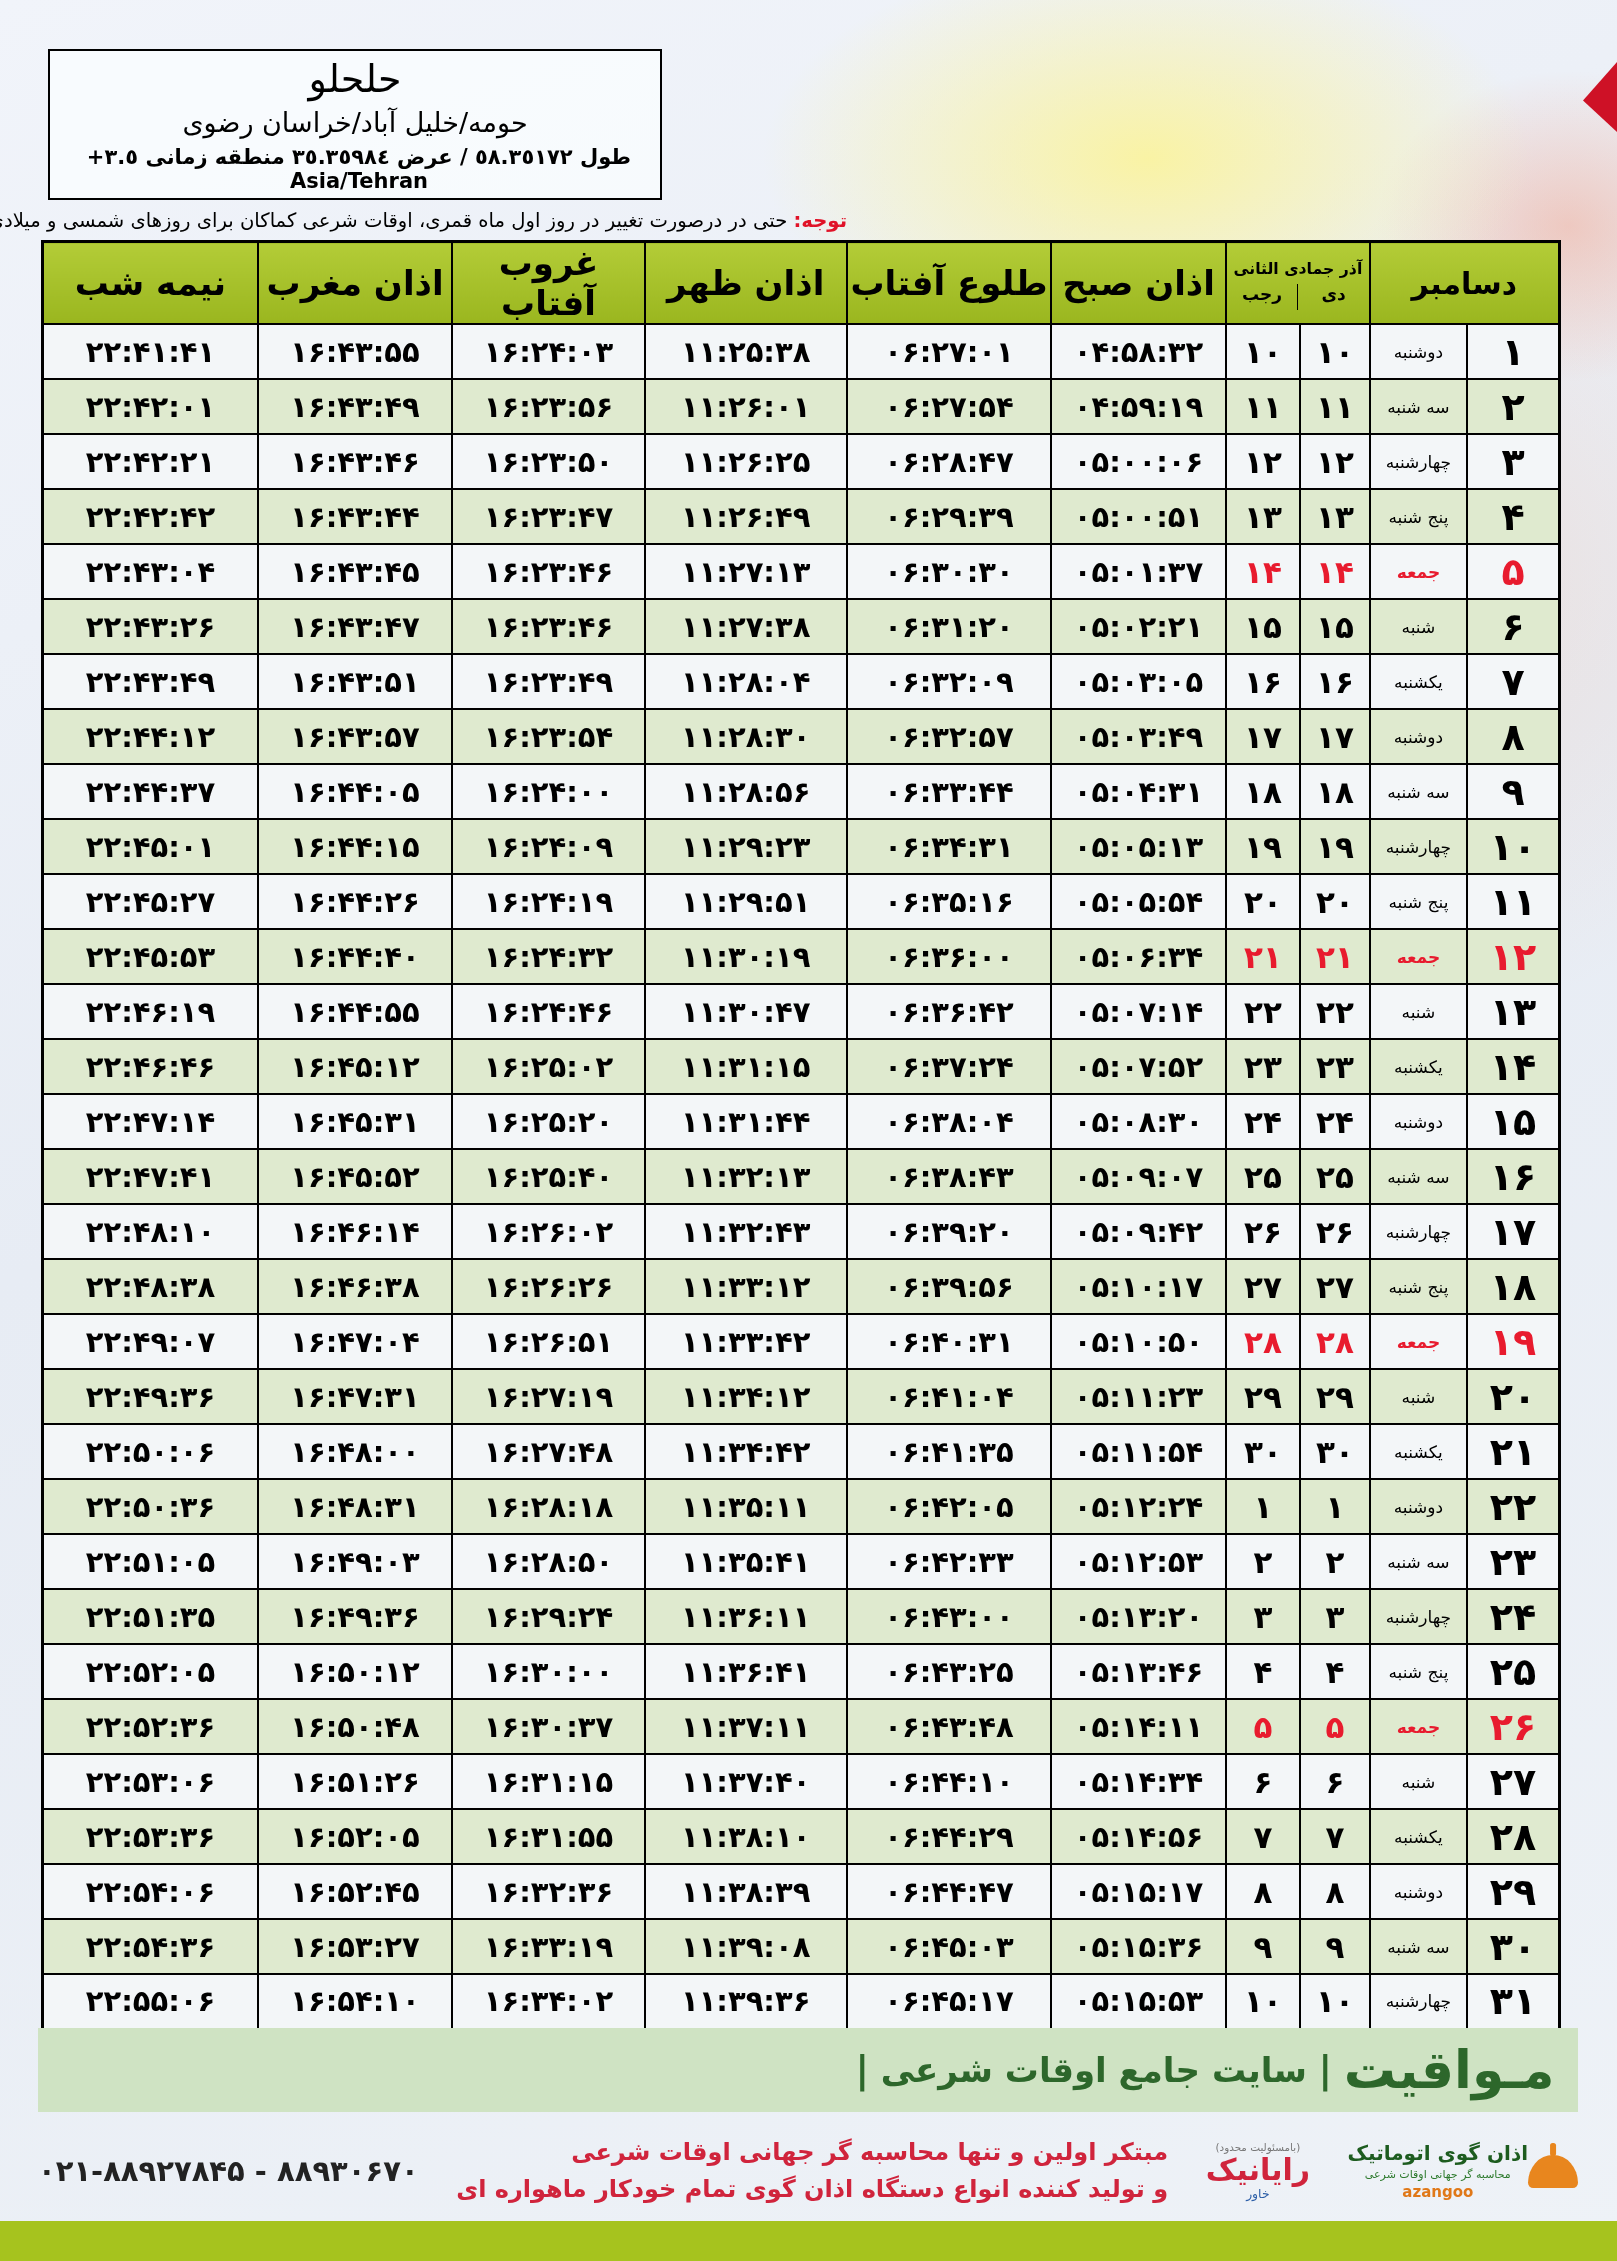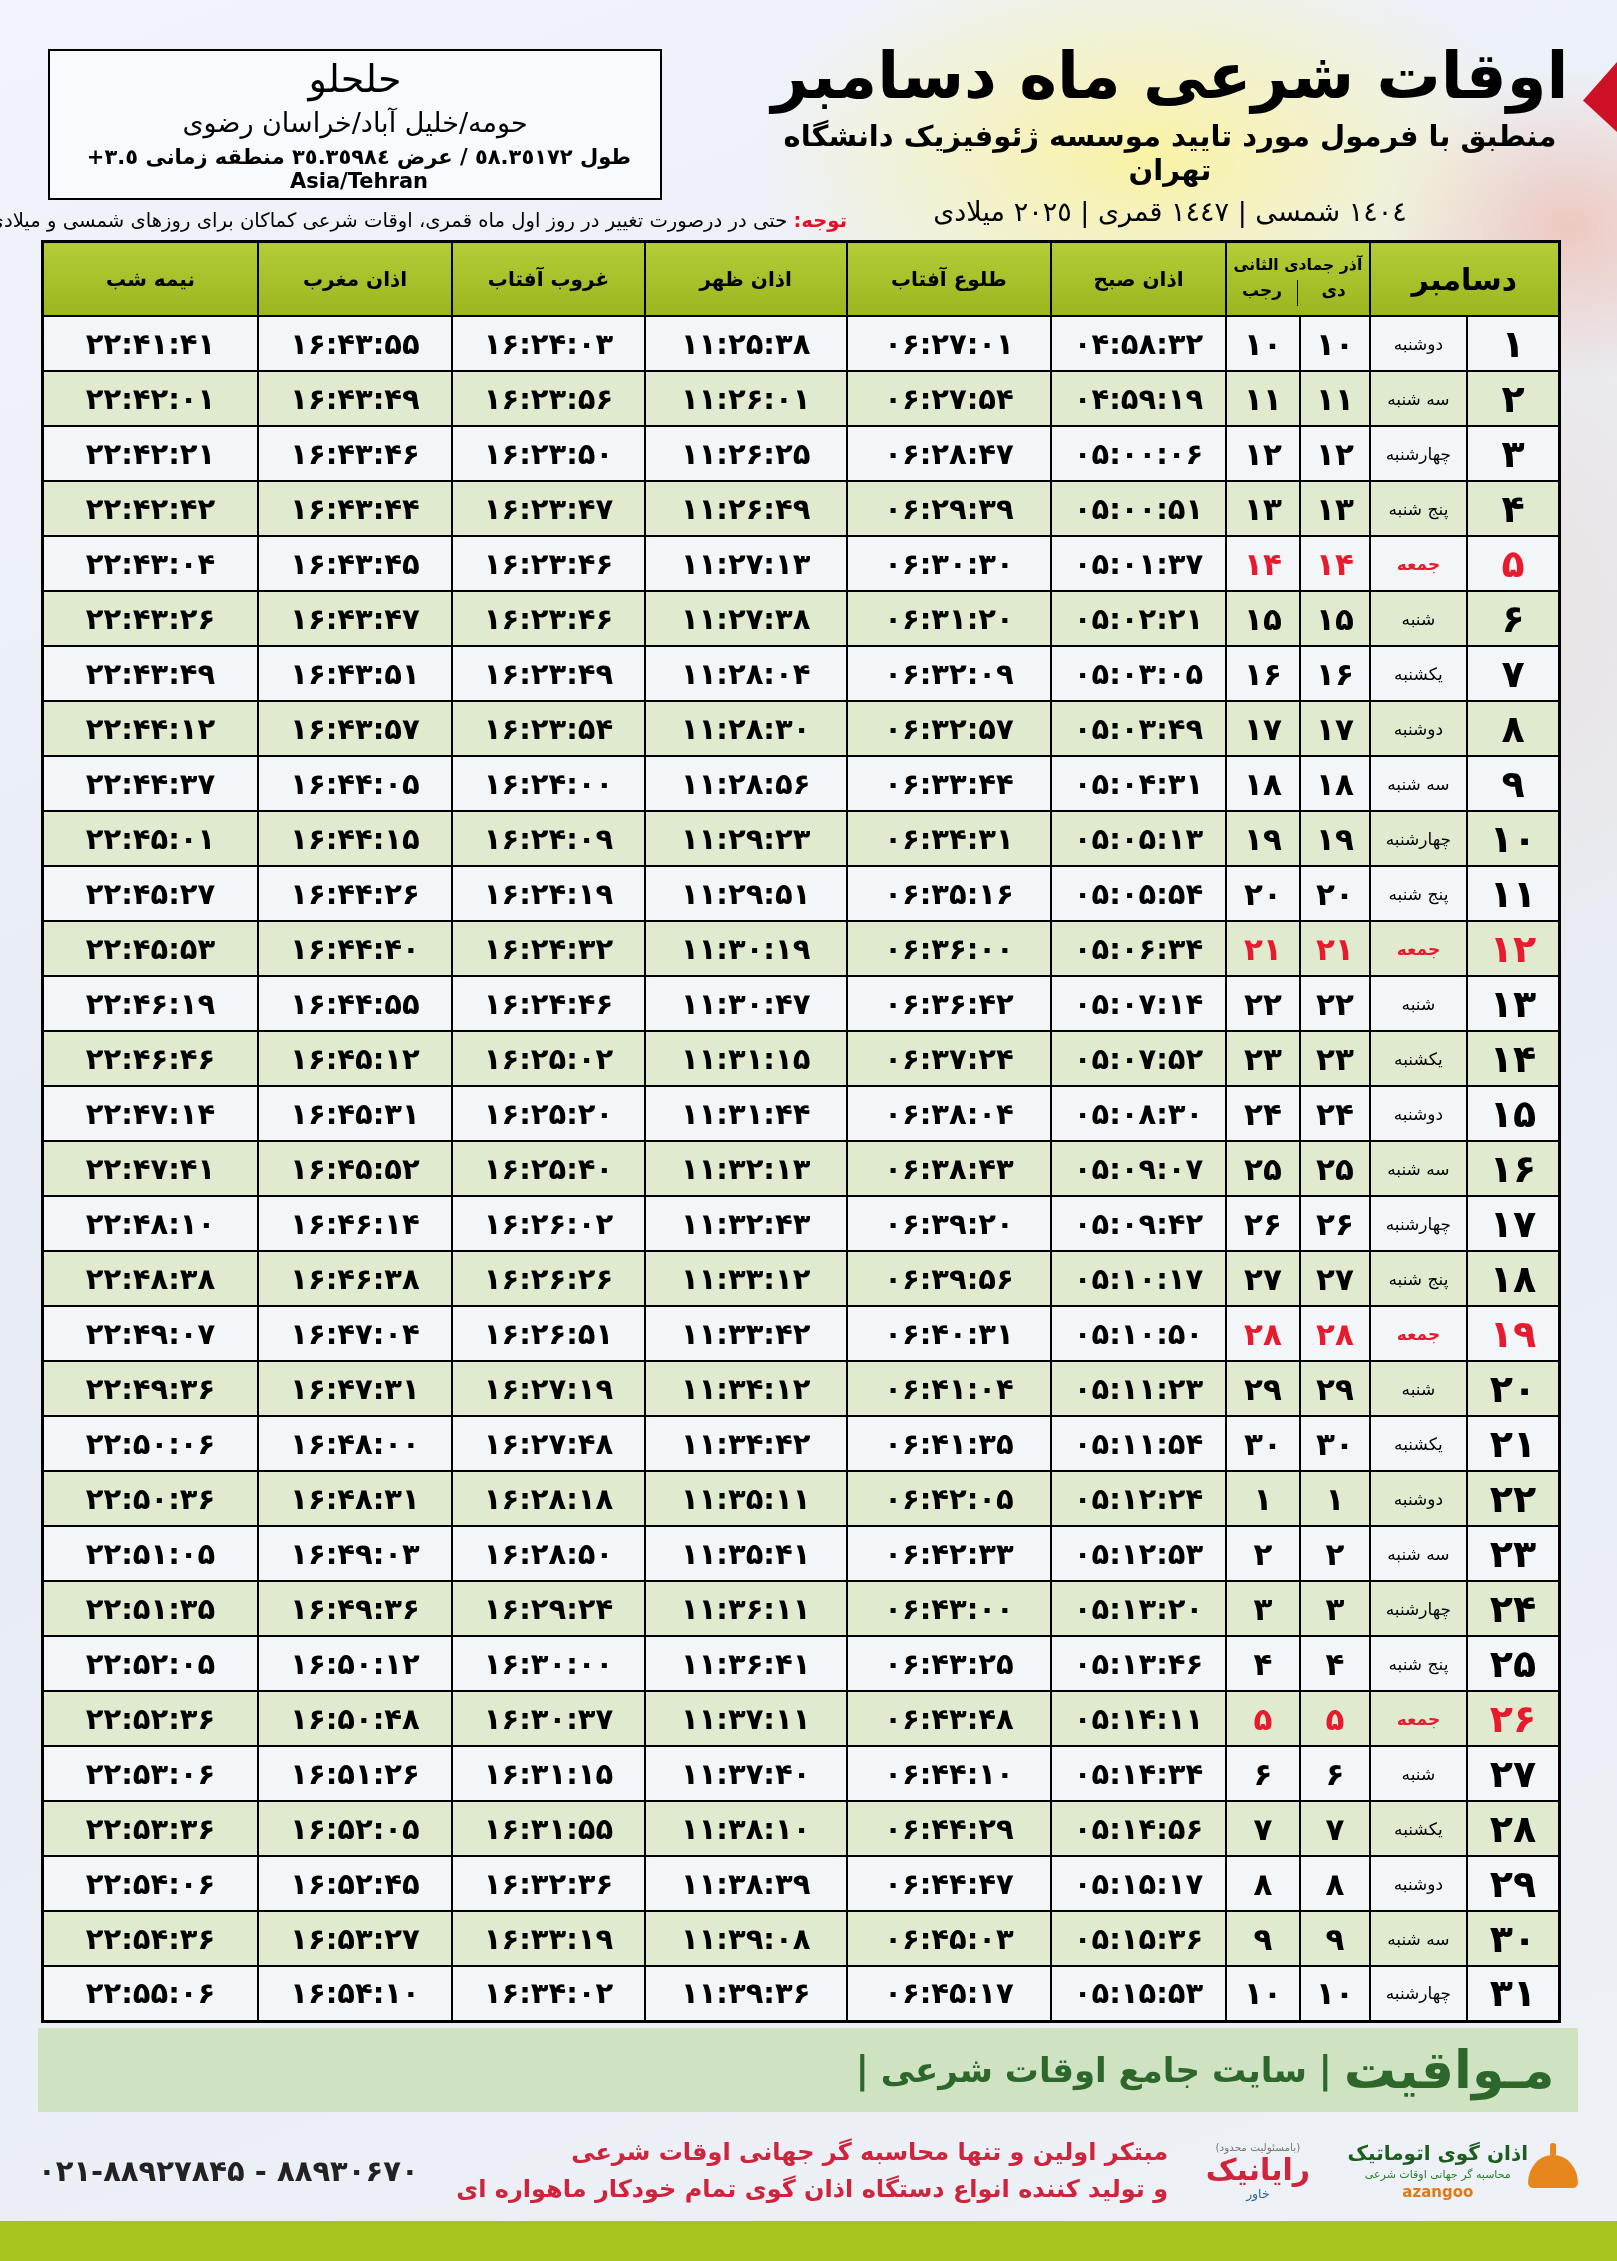--- a/index.html
+++ b/index.html
@@ -29,21 +29,21 @@
   .title-years{font-size:27px;margin-top:9px;}
   
   .notice{position:absolute;left:29px;top:209px;width:819px;font-size:19.6px;color:#000;
     direction:rtl;text-align:right;white-space:nowrap;}
   .notice-label{color:#e01228;font-weight:700;}
   
   table.times{position:absolute;left:42px;top:240px;width:1520px;border-collapse:collapse;
     table-layout:fixed;direction:rtl;border:3.3px solid #000;}
   table.times th,table.times td{border:2px solid #000;padding:0;vertical-align:middle;text-align:center;}
   thead th{background:linear-gradient(#b3cc37,#9ab61f);height:72px;font-weight:700;color:#000;}
-  th.h-main{font-size:20px;}
+  th.h-main{font-size:34px;}
   th.h-day{font-size:30px;}
   .months-top{font-size:15.7px;font-weight:700;line-height:1.1;margin-top:3.9px;}
   .months-bottom{display:flex;direction:rtl;margin-top:6.5px;}
   .months-bottom span{flex:1;font-size:17px;font-weight:700;}
   .months-bottom .md-divider{flex:0 0 1.3px;background:#000;height:26px;}
   tbody tr{height:55px;}
   tbody tr:nth-child(odd){background:#f3f6f8;}
   tbody tr:nth-child(even){background:#dfeacf;}
   td.td-time{font-size:29px;font-weight:700;direction:ltr;}
   td.td-md{font-size:31px;font-weight:700;}
@@ -87,25 +87,20 @@
 <div class="page">
 
   <div class="ribbon"></div>
 
   <div class="loc-box">
     <div class="loc-name">حلحلو</div>
     <div class="loc-region">حومه/خلیل آباد/خراسان رضوی</div>
     <div class="loc-coords">طول ٥٨.٣٥١٧٢ / عرض ٣٥.٣٥٩٨٤ منطقه زمانی ٣.٥+ Asia/Tehran</div>
   </div>
 
-  <div class="title-block">
-    <div class="title-main">اوقات شرعی ماه دسامبر</div>
-    <div class="title-sub">منطبق با فرمول مورد تایید موسسه ژئوفیزیک دانشگاه تهران</div>
-    <div class="title-years">١٤٠٤ شمسی | ١٤٤٧ قمری | ٢٠٢٥ میلادی</div>
-  </div>
 
   <div class="notice">
     <span class="notice-label">توجه:</span><span> حتی در درصورت تغییر در روز اول ماه قمری، اوقات شرعی کماکان برای روزهای شمسی و میلادی معتبر است.</span>
   </div>
 
   <table class="times">
     <colgroup>
       <col style="width:6.1%">
         <col style="width:6.4%">
         <col style="width:4.6%">

